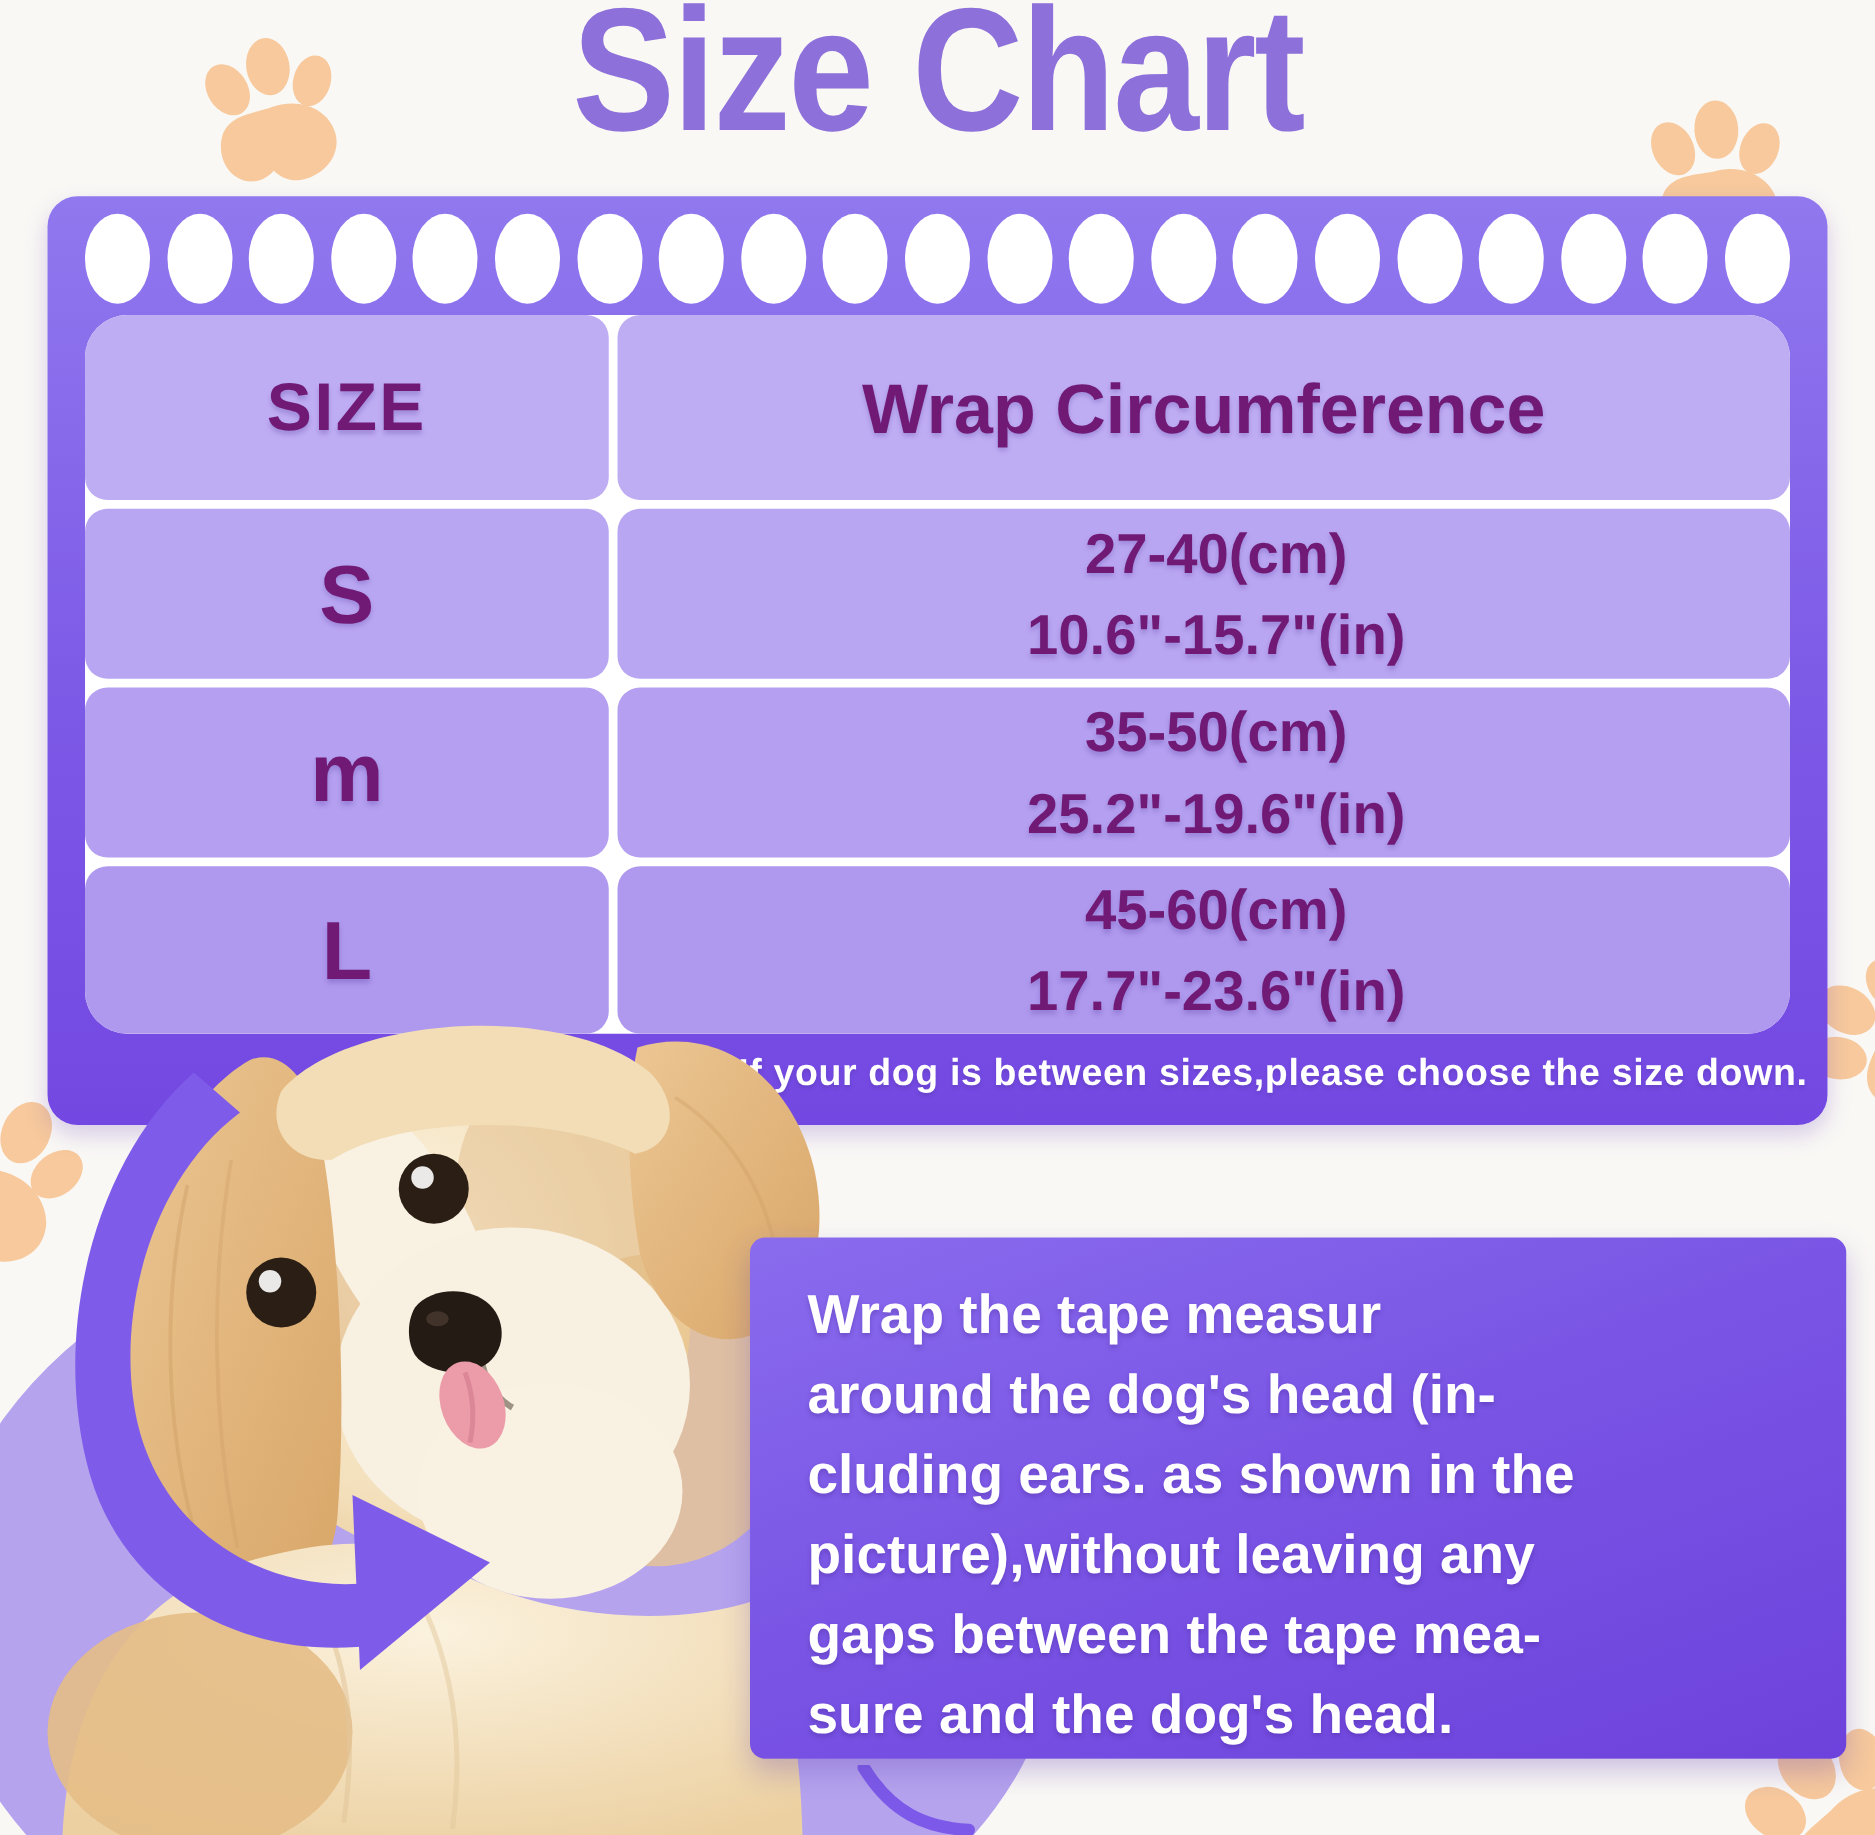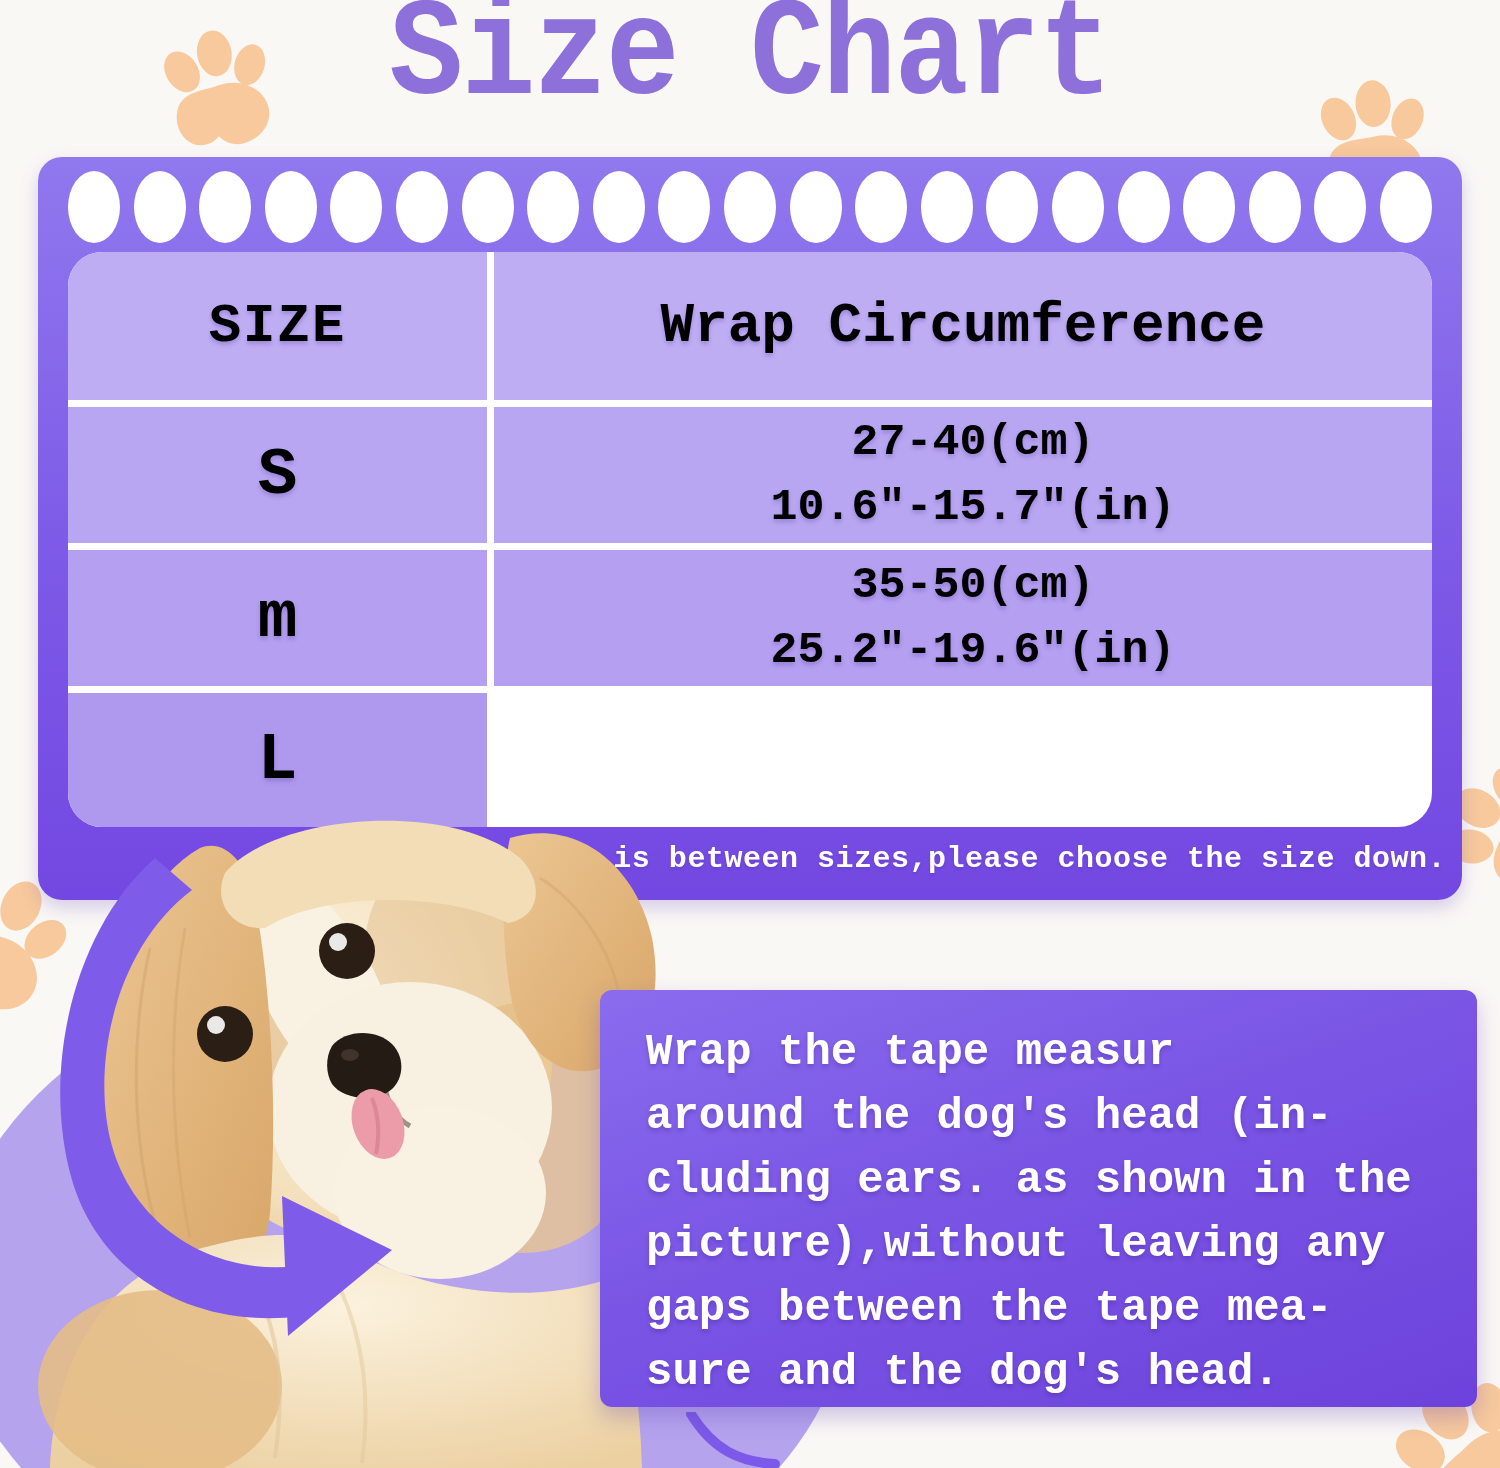--- a/index.html
+++ b/index.html
@@ -1,17 +1,17 @@
 <!DOCTYPE html>
 <html><head>
 <meta charset="utf-8">
 <style>
   html,body{margin:0;padding:0;background:#faf8f5;}
   #page{position:relative;width:1500px;height:1468px;overflow:hidden;
-        font-family:Liberation Mono, monospace;background:#faf8f5;}
+        font-family:Liberation Sans, sans-serif;background:#faf8f5;}
 
   
   .title{position:absolute;top:-18px;left:0;width:100%;text-align:center;z-index:3;
          font-size:140px;font-weight:bold;color:#8d70da;line-height:1.05;margin:0;}
   .title span{display:inline-block;transform:scaleX(.88);letter-spacing:-2px;}
 
   
   .paw{position:absolute;color:#f7c99c;}
   .paw svg{display:block;width:100%;height:100%;}
   .paw--top-left{left:158px;top:28px;width:118px;height:122px;transform:rotate(-8deg);z-index:1;}
@@ -25,22 +25,22 @@
          background:linear-gradient(180deg,#9078ee 0%,#7d59e7 55%,#7348e2 100%);
          border-radius:24px;box-shadow:0 8px 18px rgba(110,75,190,.25);}
   .film-strip{position:absolute;left:30px;right:30px;top:14px;height:72px;
               display:flex;justify-content:space-between;align-items:center;}
   .film-dot{width:52px;height:72px;background:#ffffff;border-radius:50%;flex:0 0 auto;}
 
   .size-table{position:absolute;left:30px;right:30px;top:95px;height:575px;
               background:#ffffff;border-radius:34px;overflow:hidden;
               display:grid;grid-template-columns:419px 1fr;grid-template-rows:148px 136px 136px 1fr;
               gap:7px;}
-  .cell{display:flex;align-items:center;justify-content:center;color:#000000;
-        text-shadow:0 3px 4px rgba(80,50,150,.28);}
+  .cell{display:flex;align-items:center;justify-content:center;color:#701a75;
+        text-shadow:0 3px 4px rgba(80,50,150,.28);border-radius:18px;}
   .row0{background:#bfadf4;} .row1{background:#b9a6f2;}
   .row2{background:#b49ff0;} .row3{background:#af99ee;}
   .cell-header-size{font-size:54px;font-weight:bold;letter-spacing:2px;}
   .cell-header-circ{font-size:56px;font-weight:bold;}
   .cell-size{font-size:66px;font-weight:bold;}
   .cell-range{font-size:45px;font-weight:bold;white-space:pre-line;text-align:center;line-height:1.45;padding-left:20px;}
 
   .panel-note{position:absolute;left:30px;right:16px;top:672px;height:60px;
               display:flex;align-items:center;justify-content:flex-end;
               color:#ffffff;font-size:30px;font-weight:bold;letter-spacing:.5px;
@@ -134,20 +134,22 @@
 
       <div class="cell row1 cell-size">S</div>
       <div class="cell row1 cell-range">27-40(cm)
 10.6"-15.7"(in)</div>
 
       <div class="cell row2 cell-size">m</div>
       <div class="cell row2 cell-range">35-50(cm)
 25.2"-19.6"(in)</div>
 
       <div class="cell row3 cell-size">L</div>
+      <div class="cell row3 cell-range">45-60(cm)
+17.7"-23.6"(in)</div>
     </div>
 
     <div class="panel-note">If your dog is between sizes,please choose the size down.</div>
   </div>
 
   <div class="bg-circle"></div>
 
   <svg class="dog" viewBox="0 0 640 660">
     <defs>
       <radialGradient id="furHead" cx="45%" cy="40%" r="65%">

